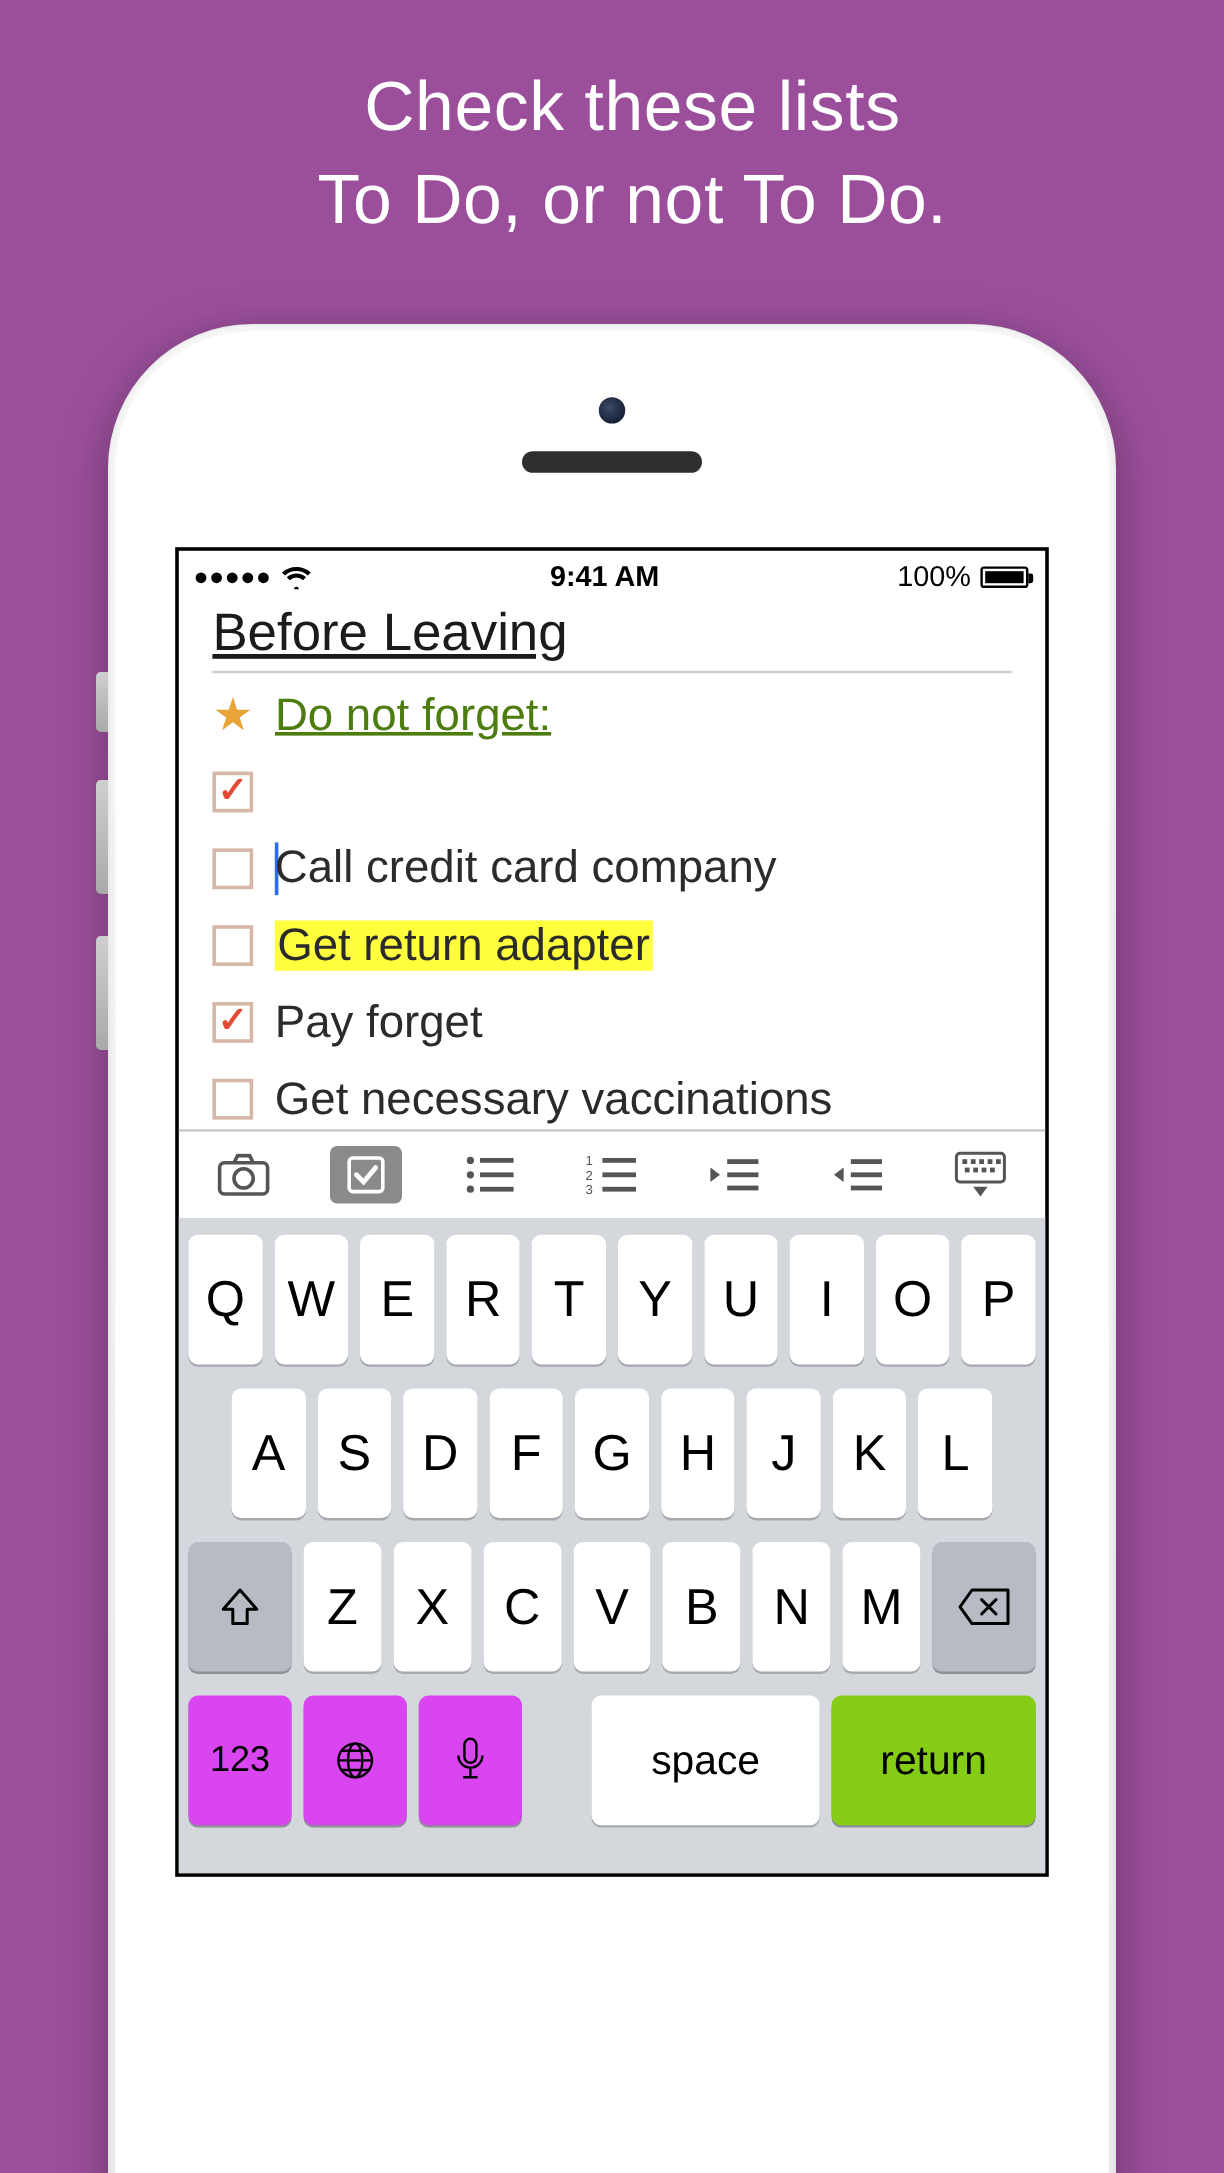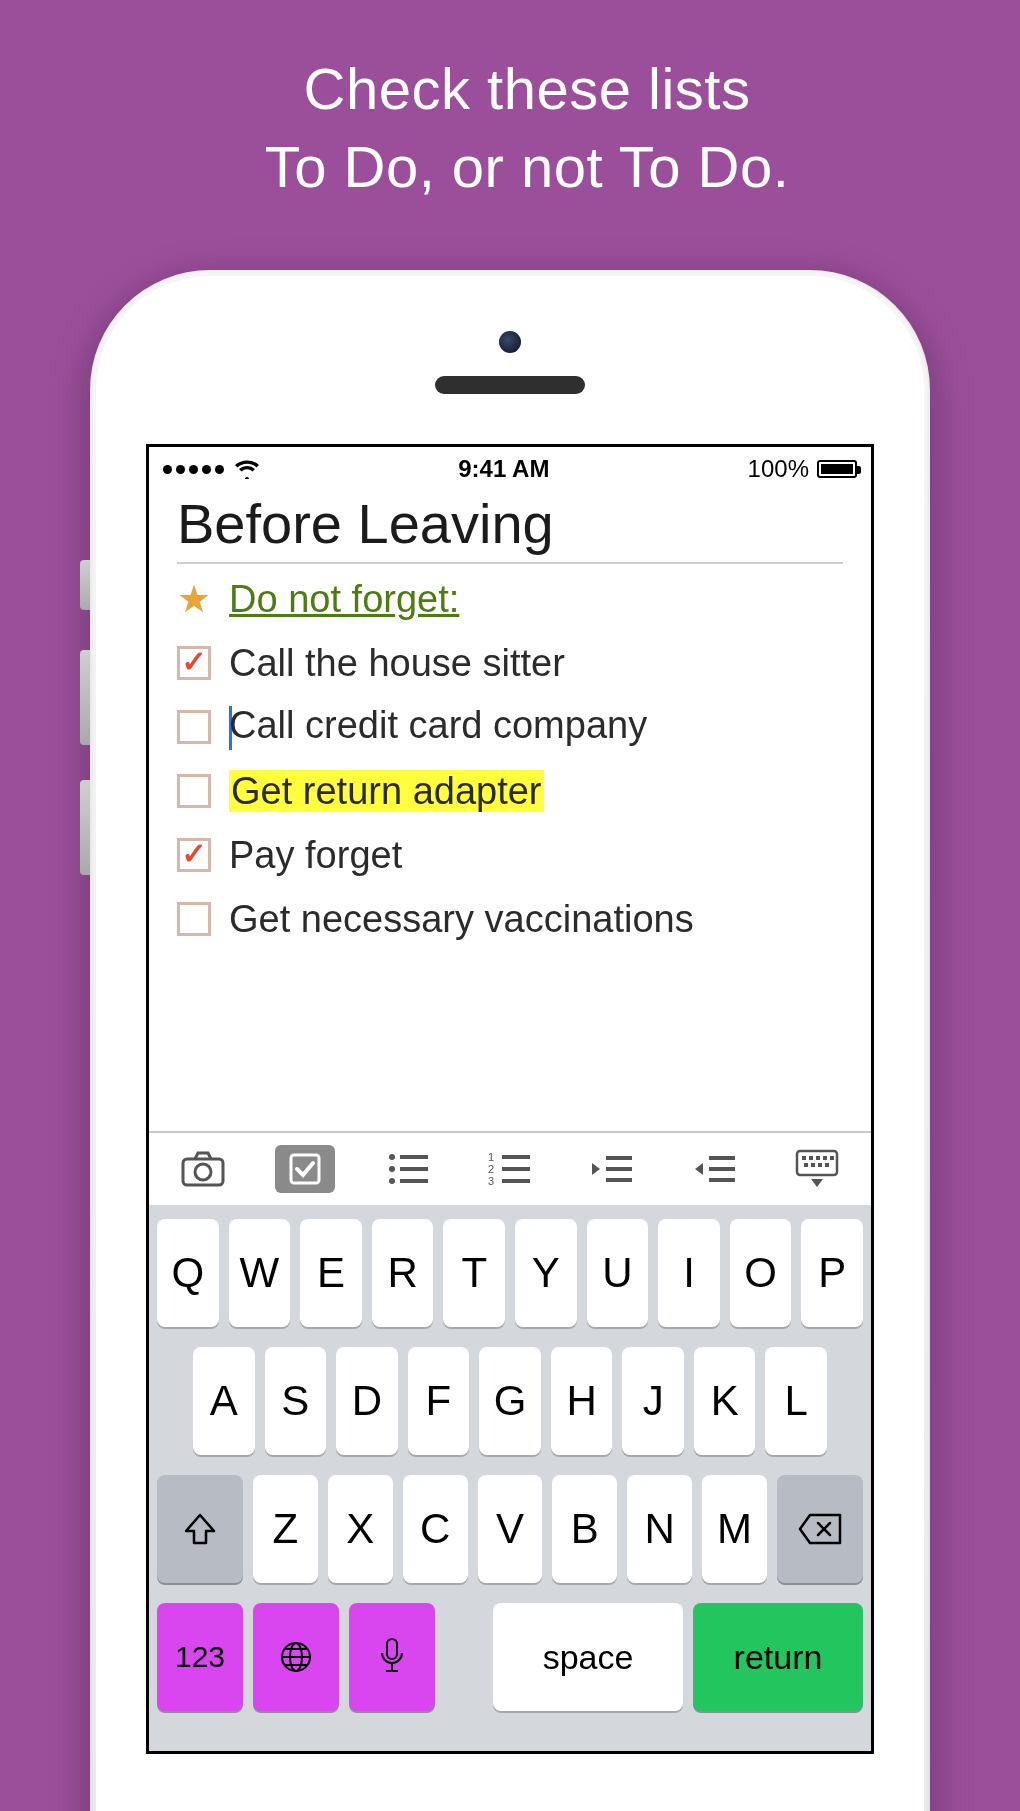--- a/index.html
+++ b/index.html
@@ -55,24 +55,24 @@
       left: -10px;
       width: 10px;
       background: linear-gradient(#cfcfcf,#a9a9a9);
       border-radius: 4px 0 0 4px;
     }
     .sb1 { top: 290px; height: 50px; }
     .sb2 { top: 380px; height: 95px; }
     .sb3 { top: 510px; height: 95px; }
     .screen {
       position: absolute;
-      top: 168px;
+      top: 180px;
       left: 50px;
       right: 50px;
-      height: 1310px;
+      height: 1108px;
       background: #ffffff;
       border: 3px solid #000;
     }
     
     .status-bar {
       height: 44px;
       display: flex;
       align-items: center;
       justify-content: space-between;
       padding: 0 14px;
@@ -99,26 +99,27 @@
       padding: 0 18px 6px 10px;
     }
     .back-button { display: flex; align-items: center; color: #ff3a2f; font-size: 36px; gap: 4px; }
     .back-chevron svg { display:block; }
     .share-button svg { display:block; }
     
     .note {
       padding: 0 28px;
     }
     .note-title {
-      font-size: 56px;
+      font-size: 44px;
       font-weight: 400;
       color: #1b1b1b;
       border-bottom: 2px solid #cfcfcf;
       padding-bottom: 6px;
       margin-bottom: 8px;
+      text-decoration: underline;
     }
     .note-meta {
       color: #b7b7b7;
       font-size: 30px;
       letter-spacing: 0.5px;
       display: flex;
       gap: 60px;
       margin-bottom: 34px;
     }
     .line {
@@ -193,21 +194,21 @@
       font-size: 42px;
       font-weight: 400;
       color: #000;
     }
     .krow2 { padding: 0 36px; }
     .key-special { background: #b7bcc4; color: #000; box-shadow: 0 2px 0 #8c9096; }
     .key-shift, .key-del { flex: 0 0 86px; }
     .krow4 .key { height: 108px; }
     .key-123, .key-globe, .key-mic { flex: 0 0 86px; background: #d946ef; box-shadow: 0 2px 0 #8c9096; }
     .key-space { flex: 1; margin-left: 48px; }
-    .key-return { flex: 0 0 170px; background: #22c55e; box-shadow: 0 2px 0 #8c9096; font-size: 34px; }
+    .key-return { flex: 0 0 170px; background: #84cc16; box-shadow: 0 2px 0 #8c9096; font-size: 34px; }
     .key svg { display:block; }
   </style>
 </head>
 <body>
 
 <div class="headline">
   <div>Check these lists</div>
   <div>To Do, or not To Do.</div>
 </div>
 
@@ -250,21 +251,20 @@
         <div class="note-title">Before Leaving</div>
 
         <div class="line">
           <span class="star-icon">★</span>
           <span class="heading-text">Do not forget:</span>
         </div>
 
         <div id="items-container">
             <div class="line">
               <div class="checkbox checked"></div>
-              <span><span>Call the house sitter</span></span>
             </div>
             <div class="line">
               <div class="checkbox"></div>
               <span><span class="cursor"></span><span>Call credit card company</span></span>
             </div>
             <div class="line">
               <div class="checkbox"></div>
               <span><span class="highlight">Get return adapter</span></span>
             </div>
             <div class="line">

